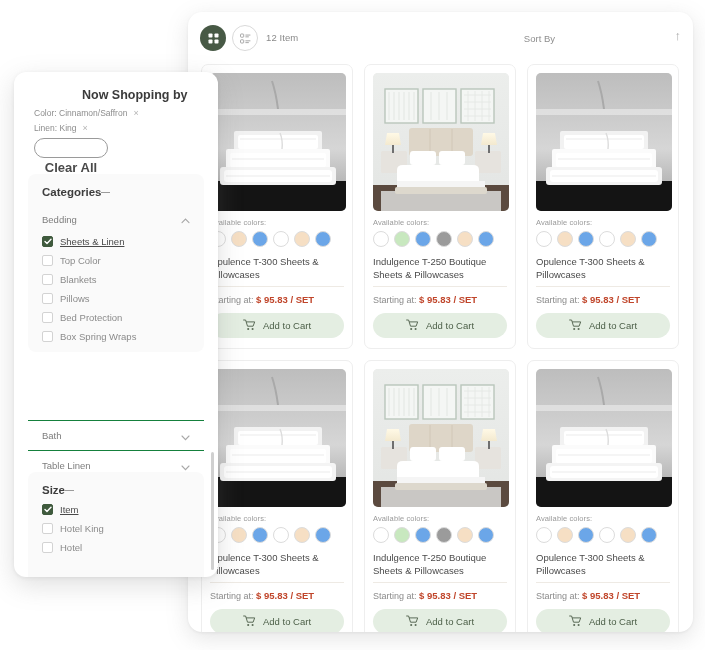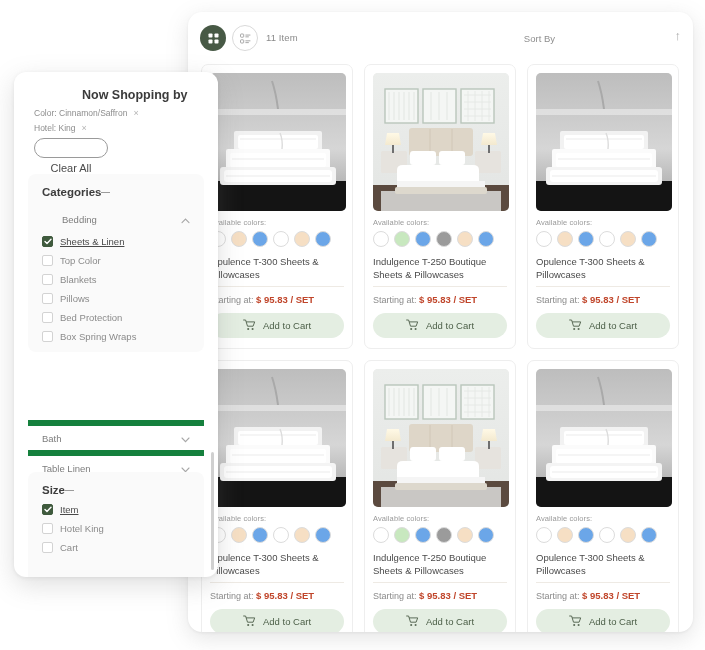--- a/index.html
+++ b/index.html
@@ -227,22 +227,22 @@
     left: 20px; top: 66px;
     width: 74px; height: 20px;
     border: 1px solid #9a9a9a;
     border-radius: 10px;
     box-sizing: border-box;
     display: flex;
     align-items: center;
     justify-content: center;
   }
   .clear-all span {
-    font-size: 11px;
-    font-weight: normal;
+    font-size: 13px;
+    font-weight: bold;
     color: #4a4a4a;
     margin-top: 39px;
   }
 
   .fcard {
     position: absolute;
     left: 14px;
     width: 176px;
     background: #fafafa;
     border-radius: 8px;
@@ -267,21 +267,21 @@
     background: #9b9b9b;
     display: block;
   }
 
   .grp-head {
     margin-top: 12px;
     display: flex;
     align-items: center;
     justify-content: space-between;
   }
-  .grp-head .t { font-size: 9.5px; color: #7d7d7d; margin-left: 20px; }
+  .grp-head .t { font-size: 9.5px; color: #7d7d7d; }
 
   .opt {
     display: flex;
     align-items: center;
     gap: 7px;
     margin-top: 8px;
   }
   .cbx {
     width: 11px; height: 11px;
     border: 1px solid #d3d3d3;
@@ -302,21 +302,21 @@
     color: #4a4a4a;
     text-decoration: underline;
   }
 
   .srow {
     position: absolute;
     left: 14px;
     width: 176px;
     box-sizing: border-box;
     padding: 0 14px;
-    border-top: 6px solid #15803d;
+    border-top: 1px solid #15803d;
     height: 30px;
     display: flex;
     align-items: center;
     justify-content: space-between;
   }
   .srow .t { font-size: 9.5px; color: #7d7d7d; }
 
   .scroll-track {
     position: absolute;
     right: 4px;
@@ -356,21 +356,21 @@
         <svg width="13" height="13" viewBox="0 0 13 13" aria-hidden="true">
           <rect x="1.5" y="2" width="3.2" height="3.2" rx="0.7" fill="none" stroke="#9e9e9e" stroke-width="0.9"></rect>
           <rect x="1.5" y="7.8" width="3.2" height="3.2" rx="0.7" fill="none" stroke="#9e9e9e" stroke-width="0.9"></rect>
           <rect x="6.4" y="2.6" width="5" height="0.9" fill="#9e9e9e"></rect>
           <rect x="6.4" y="4.4" width="3.4" height="0.9" fill="#9e9e9e"></rect>
           <rect x="6.4" y="8.4" width="5" height="0.9" fill="#9e9e9e"></rect>
           <rect x="6.4" y="10.2" width="3.4" height="0.9" fill="#9e9e9e"></rect>
         </svg>
       </div>
 
-      <div class="item-count">11 Item</div>
+      <div class="item-count">12 Item</div>
 
       <div class="sort-label">Sort By</div>
 
 
       <div class="sort-dir">↑</div>
     </div>
 
     <div class="grid" id="product-grid">
         <div class="card">
           <div class="thumb">
@@ -740,21 +740,21 @@
   <div class="filter-panel">
     <div class="fp-inner">
 
       <div class="fp-title">Now Shopping by</div>
 
       <div class="chip chip-1">
         <span>Color: Cinnamon/Saffron</span><span class="x">×</span>
       </div>
 
       <div class="chip chip-2">
-        <span>Hotel: King</span><span class="x">×</span>
+        <span>Linen: King</span><span class="x">×</span>
       </div>
 
       <div class="clear-all">
         <span>Clear All</span>
       </div>
 
       <div class="fcard fcard-cat">
         <div class="fc-head">
           <span class="t">Categories</span>
           <span class="minus"></span>
@@ -841,21 +841,21 @@
   </svg>
               </span>
               <span class="lbl">Item</span>
             </div>
             <div class="opt">
               <span class="cbx"></span>
               <span class="lbl">Hotel King</span>
             </div>
             <div class="opt">
               <span class="cbx"></span>
-              <span class="lbl">Cart</span>
+              <span class="lbl">Hotel</span>
             </div>
           </div>
       </div>
 
       <div class="scroll-track"></div>
       <div class="scroll-thumb"></div>
     </div>
   </div>
 
 </div>

